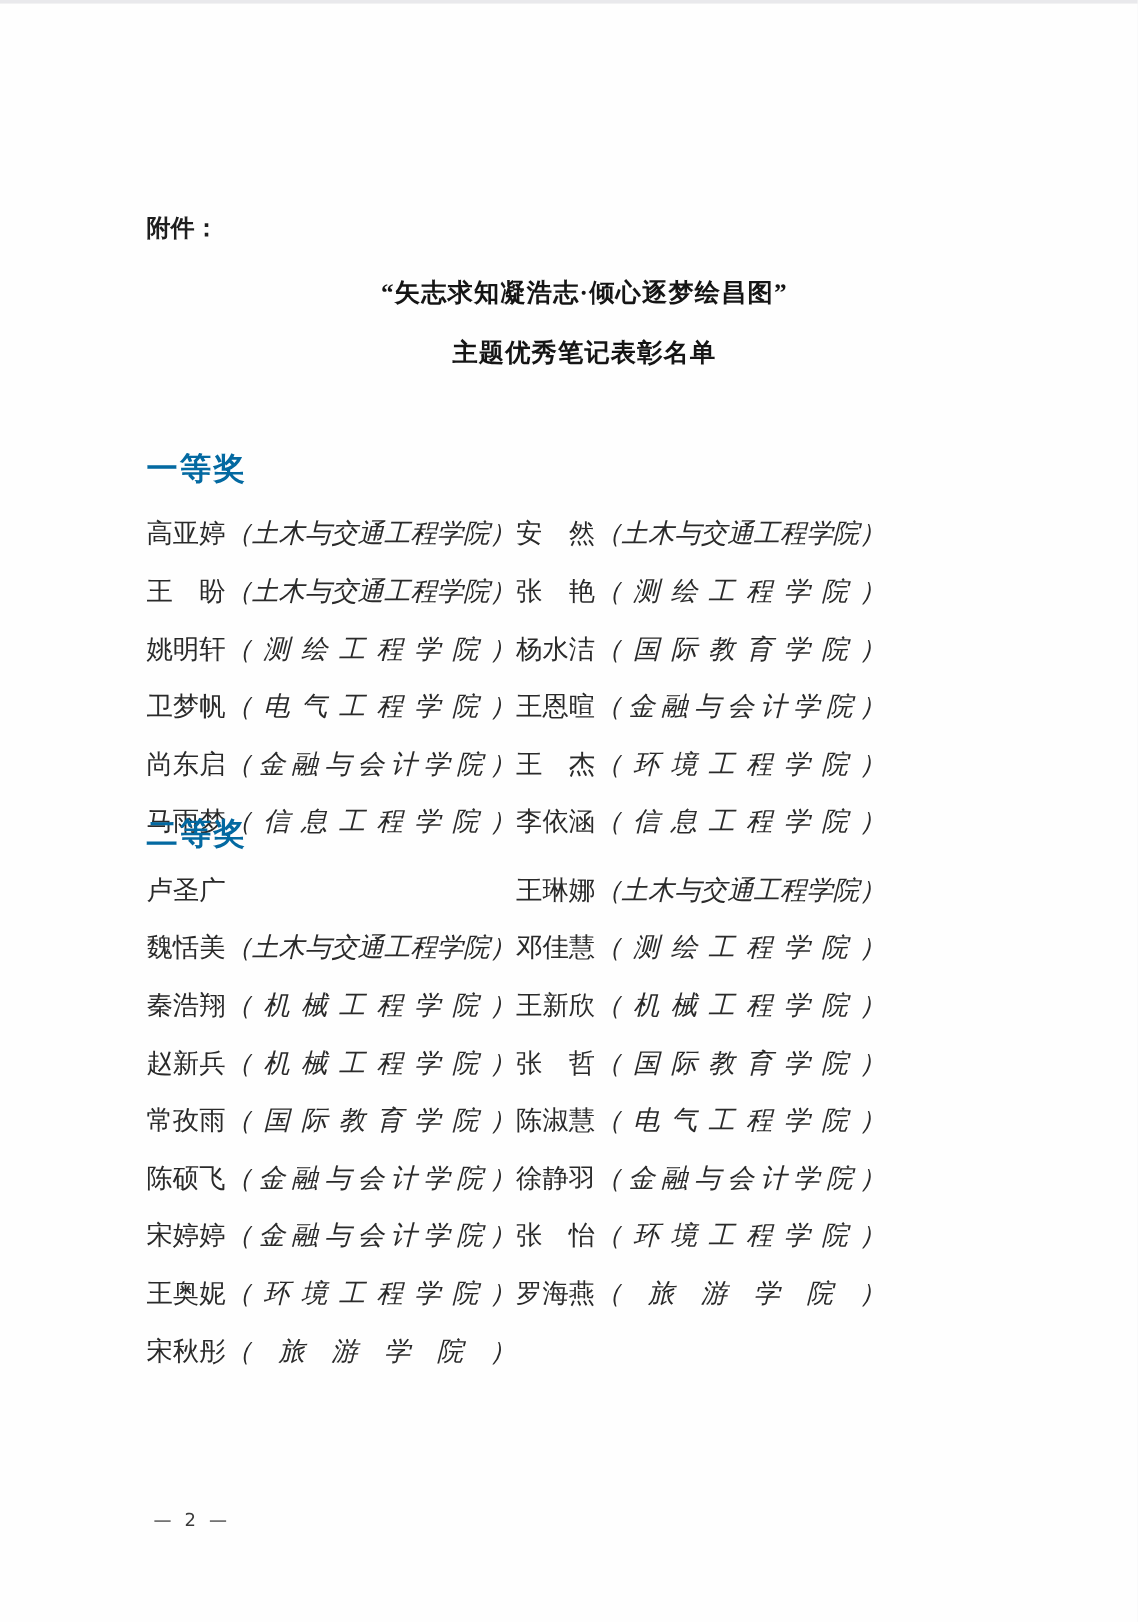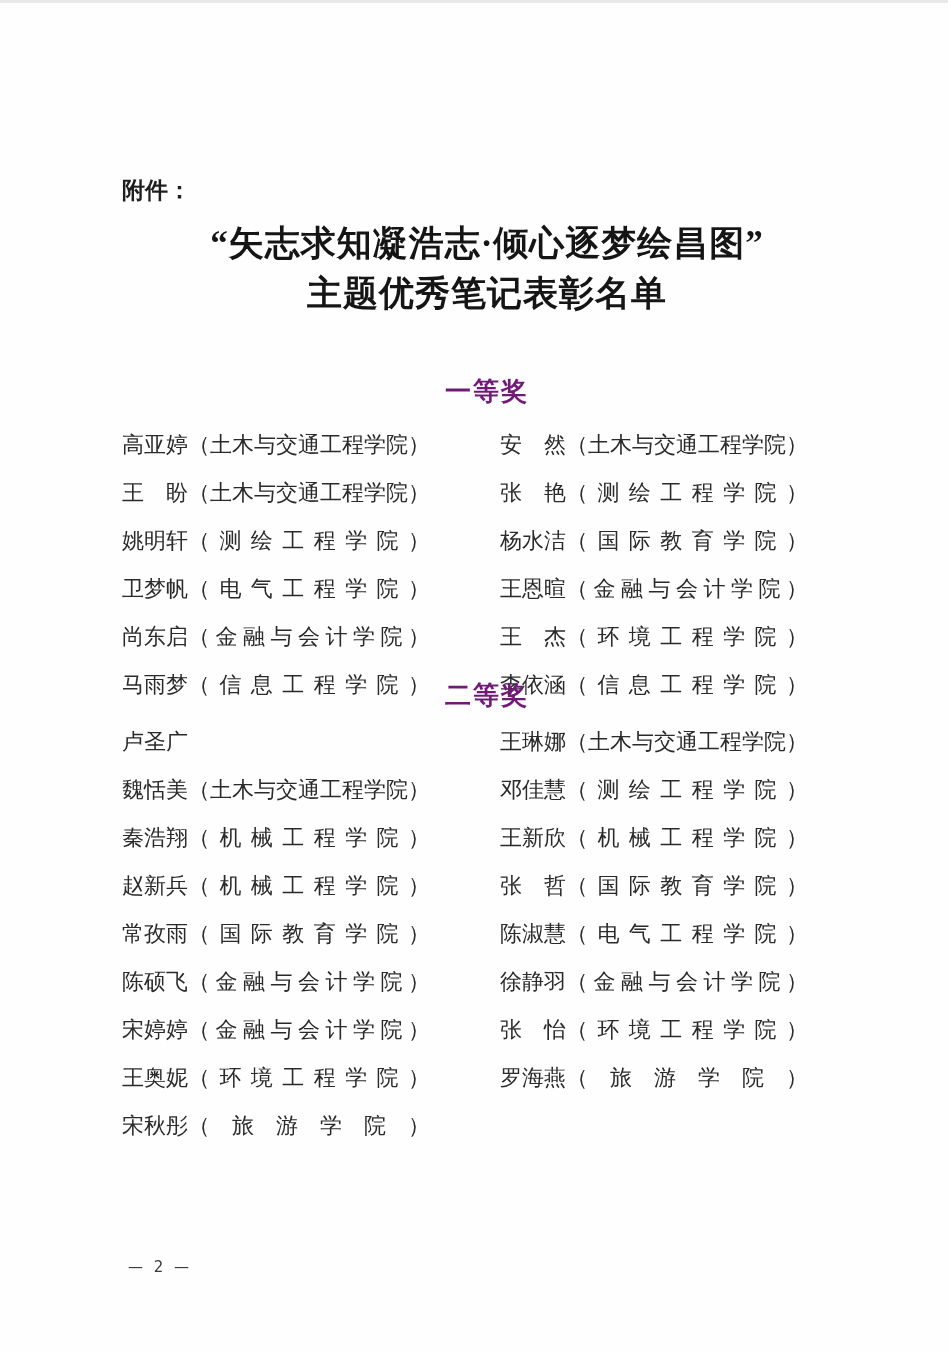--- a/index.html
+++ b/index.html
@@ -9,58 +9,57 @@
     font-family:"Liberation Serif","DejaVu Serif",serif;
     color:#222222;
   }
   .page {
     position:absolute; inset:0; background:#fefefe;
     border-top:3px solid #e9e9ec;
   }
   .attachment {
     position:absolute; left:122px; top:172px;
     font-family:"DejaVu Sans","Liberation Sans",sans-serif;
-    font-weight:bold; font-size:23px; line-height:30px; color:#1e1e1e;
+    font-weight:bold; font-size:20px; line-height:30px; color:#1e1e1e;
   }
   .title {
     position:absolute; left:122px; top:216px; width:730px;
-    text-align:center; font-weight:bold; font-size:35px; line-height:50px;
+    text-align:center; font-weight:bold; font-size:21px; line-height:50px;
     color:#151515; letter-spacing:1px;
   }
   .section { position:absolute; left:122px; width:730px; }
   .sec-first  { top:372px; }
   .sec-second { top:676px; }
   .heading {
-    text-align:center;
     font-family:"DejaVu Sans","Liberation Sans",sans-serif;
     font-weight:bold; font-size:26px; line-height:32px;
-    letter-spacing:2px; color:#701a75;
+    letter-spacing:2px; color:#0369a1;
   }
   .grid {
     margin-top:7px;
     display:grid;
     grid-template-columns:308px 308px;
-    column-gap:70px;
     grid-auto-rows:48px;
   }
   .sec-first .grid { margin-top:14px; }
   .entry {
     display:flex; align-items:center; justify-content:space-between;
     font-size:22px; color:#2a2a2a;
     word-break:keep-all; white-space:nowrap;
   }
   .entry .name {
     width:66px;
     text-align:justify; text-align-last:justify;
     text-justify:inter-character;
   }
   .entry .college {
     width:242px;
     text-align:justify; text-align-last:justify;
     text-justify:inter-character;
+    font-style:italic;
   }
   .footer {
     position:absolute; left:128px; top:1255px;
     font-family:"DejaVu Sans","Liberation Sans",sans-serif;
     font-size:15px; letter-spacing:3px; color:#3a3a3a;
   }
 </style>
 </head>
 <body>
 

